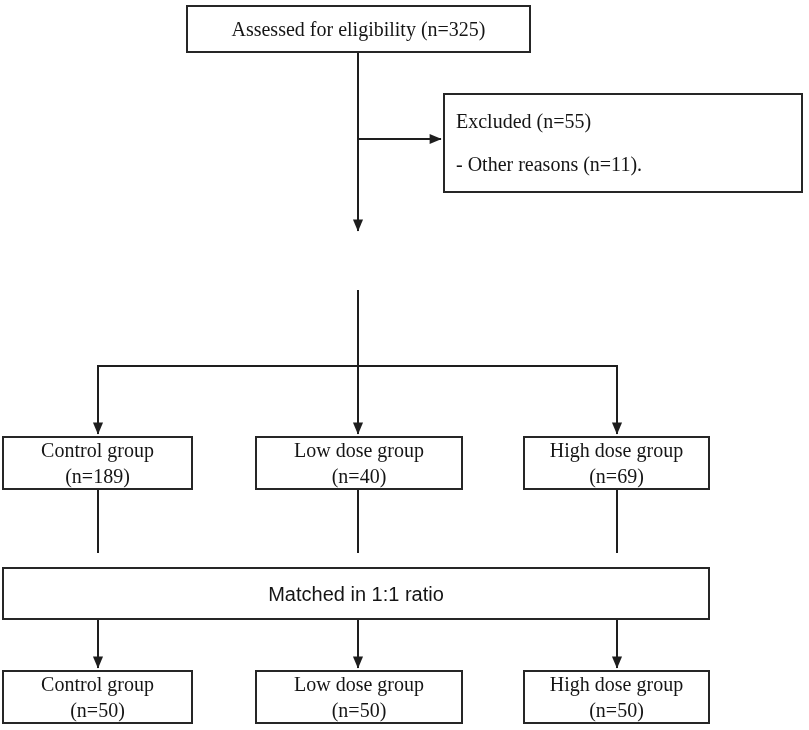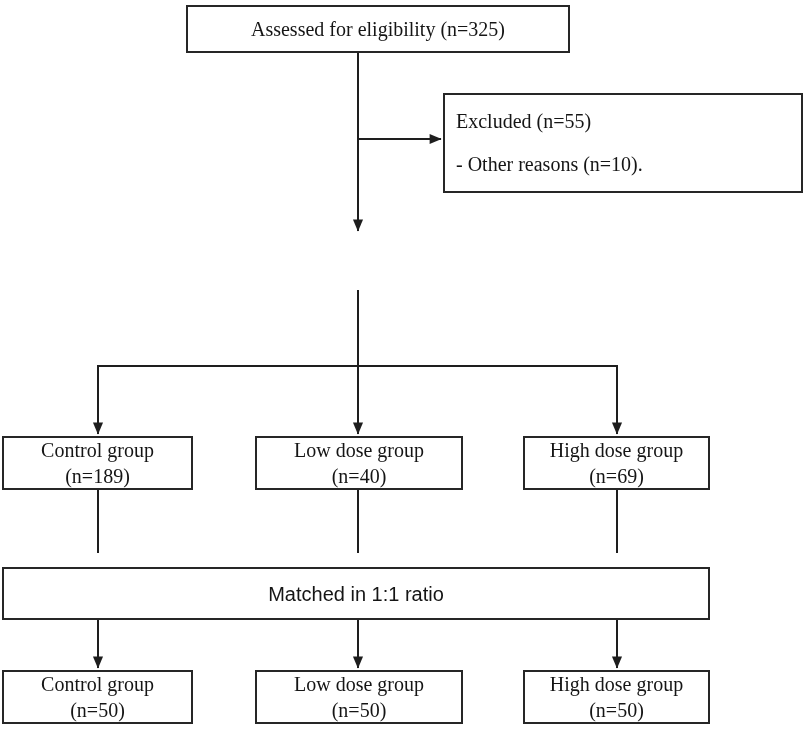--- a/index.html
+++ b/index.html
@@ -68,27 +68,27 @@
 
     <line x1="98" y1="490" x2="98" y2="553"></line>
     <line x1="358" y1="490" x2="358" y2="553"></line>
     <line x1="617" y1="490" x2="617" y2="553"></line>
 
     <line x1="98" y1="606" x2="98" y2="668" marker-end="url(#ah)"></line>
     <line x1="358" y1="606" x2="358" y2="668" marker-end="url(#ah)"></line>
     <line x1="617" y1="606" x2="617" y2="668" marker-end="url(#ah)"></line>
   </svg>
 
-  <div class="box" style="left:186px; top:5px; width:384px; height:48px;text-align:right;">
+  <div class="box" style="left:186px; top:5px; width:345px; height:48px;text-align:right;">
     <span>Assessed for eligibility (n=325)</span>
   </div>
 
   <div class="box left-align" style="left:443px; top:93px; width:360px; height:100px;gap:12px;">
     <div>Excluded (n=55)</div>
-    <div>- Other reasons (n=10).</div>
+    <div>- Other reasons (n=11).</div>
   </div>
 
 
   <div class="box" style="left:2px; top:436px; width:191px; height:54px;">
     <span>Control group</span>
     <span>(n=189)</span>
   </div>
 
   <div class="box" style="left:255px; top:436px; width:208px; height:54px;">
     <span>Low dose group</span>

